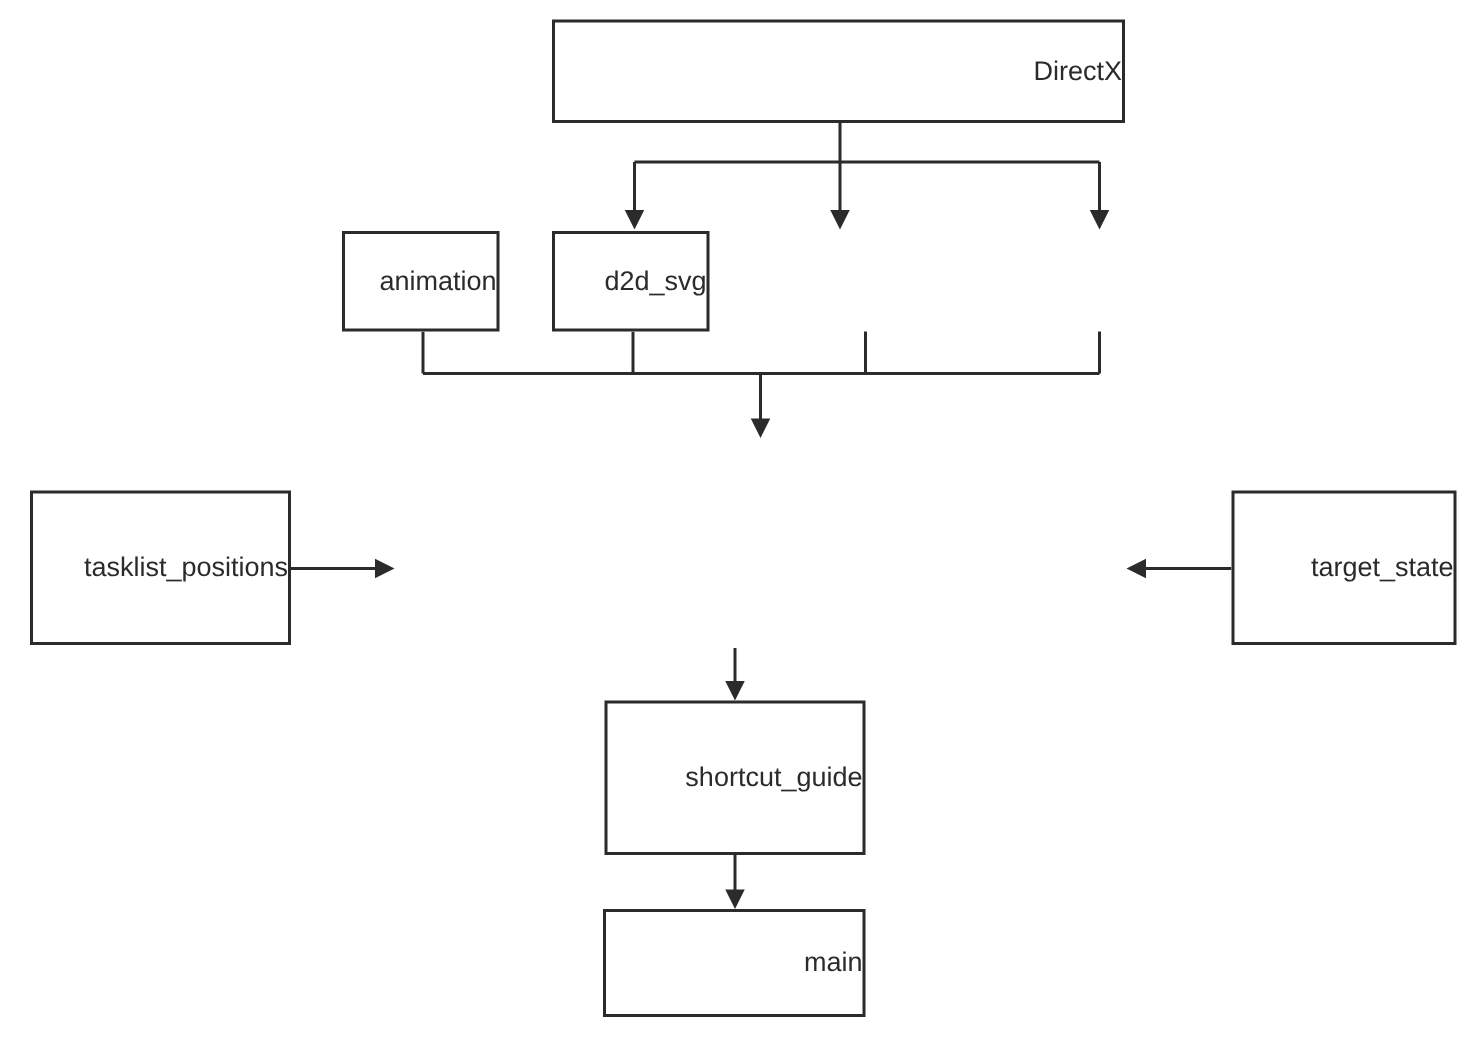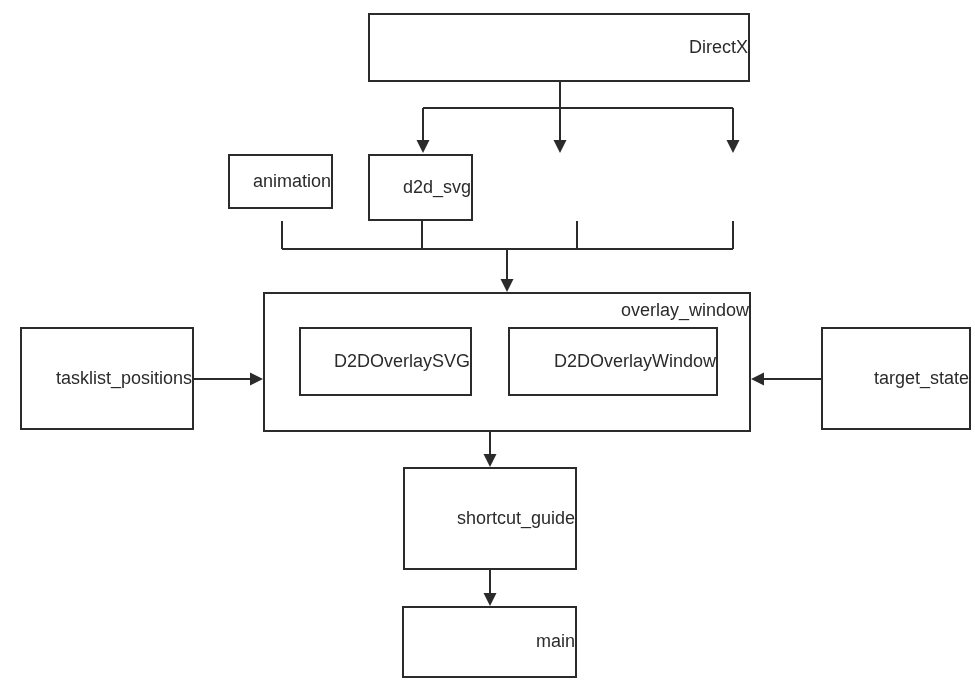--- a/index.html
+++ b/index.html
@@ -38,21 +38,21 @@
   }
   .node.container {
     align-items: flex-start;
     padding-top: 7px;
   }
   .node .label {
     display: block;
   }
   
   .n-directx            { left: 368px; top: 13px;  width: 382px; height: 69px; }
-  .n-animation          { left: 228px; top: 154px; width: 105px; height: 55px; }
+  .n-animation          { left: 228px; top: 154px; width: 105px; height: 67px; }
   .n-d2d-svg            { left: 368px; top: 154px; width: 105px; height: 67px; }
   .n-d2d-window         { left: 508px; top: 154px; width: 139px; height: 67px; }
   .n-d2d-text           { left: 682px; top: 154px; width: 104px; height: 67px; }
   .n-overlay-window     { left: 263px; top: 292px; width: 488px; height: 140px; }
   .n-d2d-overlay-svg    { left: 34px;  top: 33px;  width: 173px; height: 69px; }
   .n-d2d-overlay-window { left: 243px; top: 33px;  width: 210px; height: 69px; }
   .n-tasklist-positions { left: 20px;  top: 327px; width: 174px; height: 103px; }
   .n-target-state       { left: 821px; top: 327px; width: 150px; height: 103px; }
   .n-shortcut-guide     { left: 403px; top: 467px; width: 174px; height: 103px; }
   .n-main               { left: 402px; top: 606px; width: 175px; height: 72px; }
@@ -102,29 +102,20 @@
   <div class="node n-animation">
     <span class="label">animation</span>
   </div>
 
   <div class="node n-d2d-svg">
     <span class="label">d2d_svg</span>
   </div>
 
 
 
-  <div class="node container n-overlay-window">
-    <span class="label">overlay_window</span>
-    <div class="node n-d2d-overlay-svg">
-      <span class="label">D2DOverlaySVG</span>
-    </div>
-    <div class="node n-d2d-overlay-window">
-      <span class="label">D2DOverlayWindow</span>
-    </div>
-  </div>
 
   <div class="node n-tasklist-positions">
     <span class="label">tasklist_positions</span>
   </div>
 
   <div class="node n-target-state">
     <span class="label">target_state</span>
   </div>
 
   <div class="node n-shortcut-guide">

